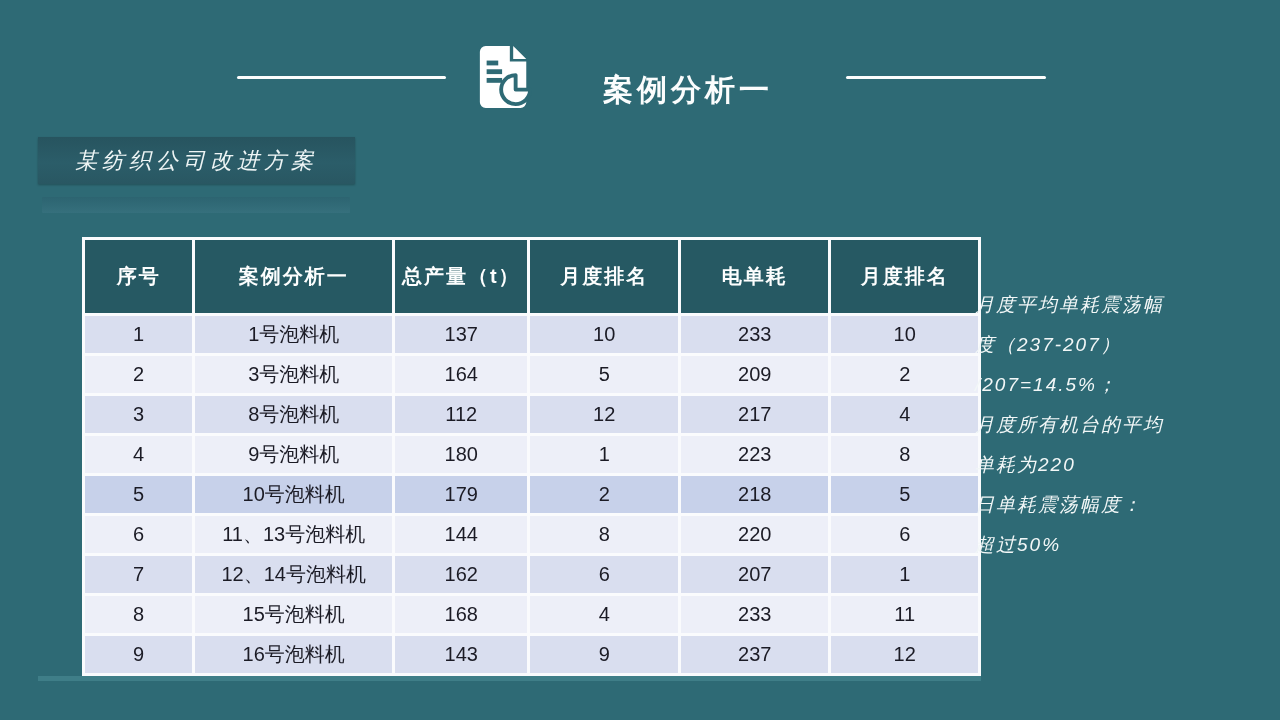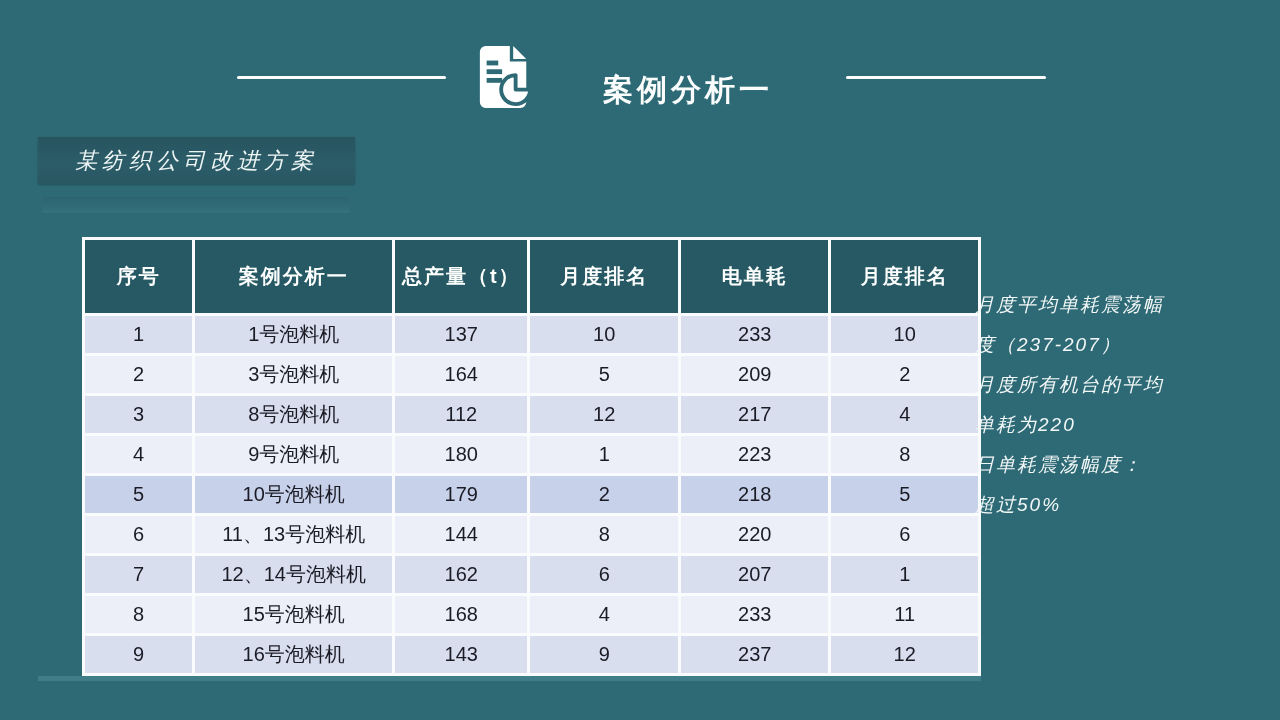--- a/index.html
+++ b/index.html
@@ -180,19 +180,20 @@
             <td>237</td>
             <td>12</td>
           </tr>
         </tbody>
     </table>
   </div>
 
   <div class="side-note" id="side-note">
       <div>月度平均单耗震荡幅</div>
       <div>度（237-207）</div>
+      <div>/207=14.5%；</div>
       <div>月度所有机台的平均</div>
       <div>单耗为220</div>
       <div>日单耗震荡幅度：</div>
       <div>超过50%</div>
     </div>
 
 </div>
 
 </body></html>

